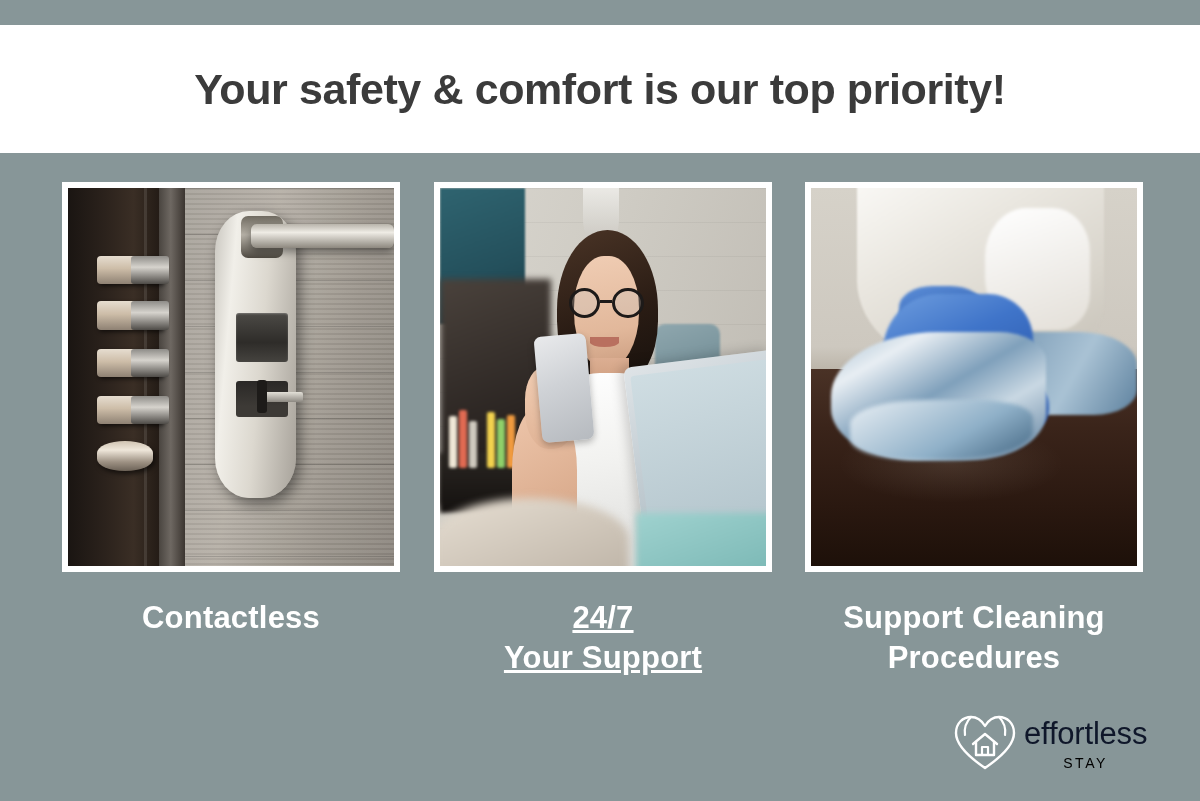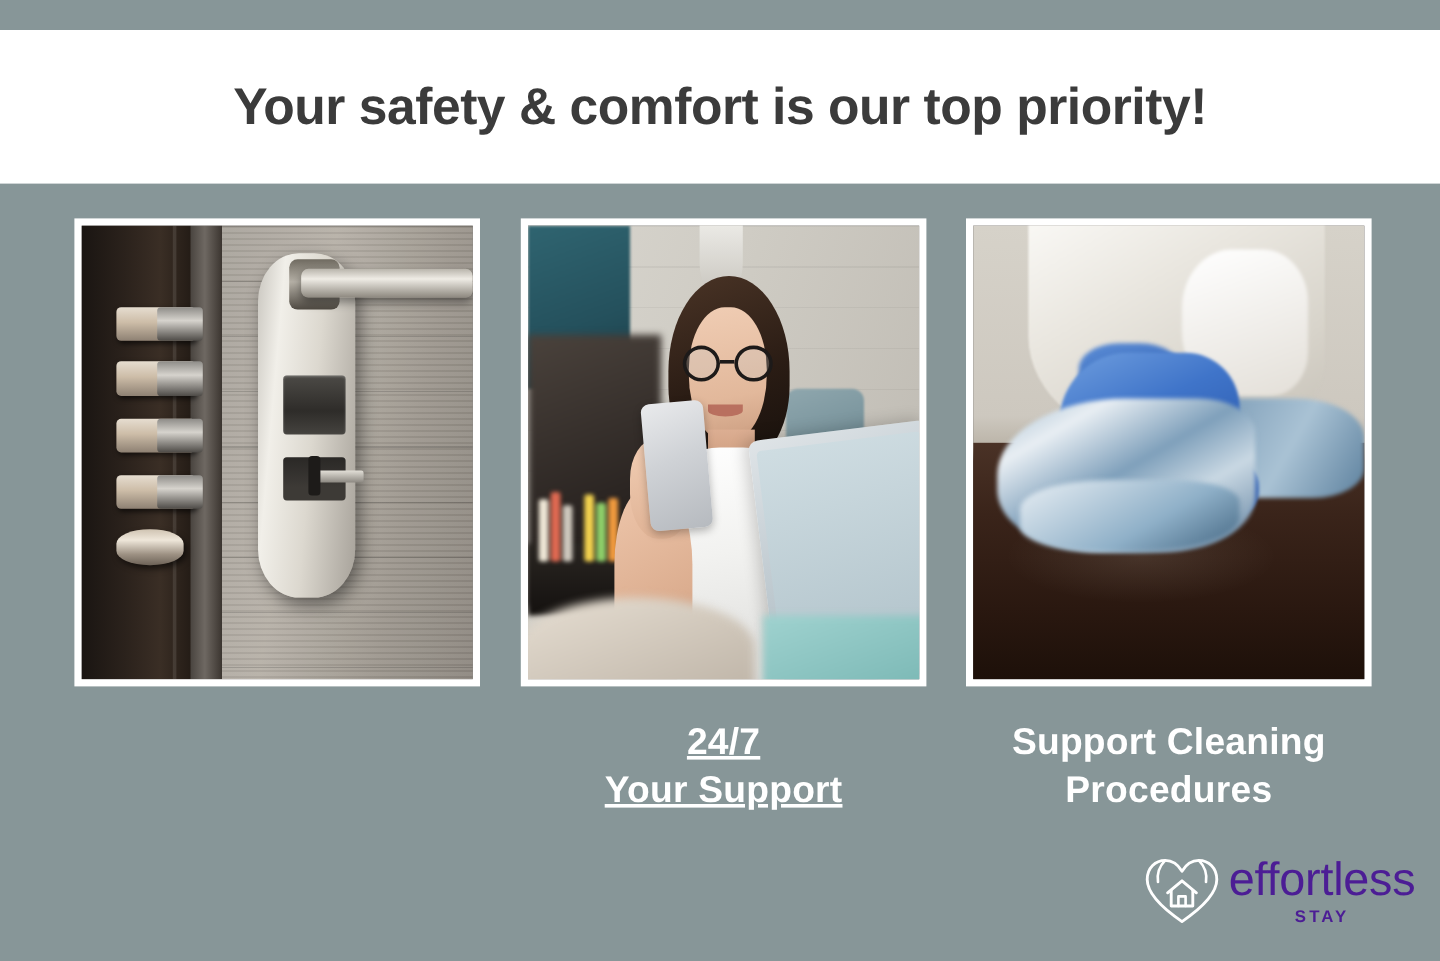--- a/index.html
+++ b/index.html
@@ -289,24 +289,24 @@
   .caption span{display:block;}
 
   
   .logo{
     position:absolute;left:952px;top:706px;width:210px;height:72px;
     display:flex;align-items:center;
   }
   .logo-mark{width:66px;height:62px;flex:0 0 auto;}
   .logo-text{margin-left:6px;display:flex;flex-direction:column;align-items:flex-start;}
   .logo-word{
-    color:#4c1d95;font-size:39px;font-weight:300;line-height:40px;letter-spacing:-0.2px;
+    color:#0f172a;font-size:31px;font-weight:300;line-height:40px;letter-spacing:-0.2px;
   }
   .logo-sub{
-    color:#4c1d95;font-size:14px;font-weight:700;letter-spacing:2.6px;line-height:16px;
+    color:#000000;font-size:14px;font-weight:400;letter-spacing:2.6px;line-height:16px;
     align-self:center;margin-top:1px;text-align:center;
   }
 </style>
 </head>
 <body>
 
 <div class="top-band"></div>
 
 <div class="headline-band">
   <div class="headline">Your safety &amp; comfort is our top priority!</div>
@@ -381,20 +381,21 @@
       <div class="p3-finger f3"></div>
       <div class="p3-finger f4"></div>
       <div class="p3-cloth"></div>
       <div class="p3-cloth2"></div>
     </div>
   </div>
 
 </div>
 
 <div class="caption c1">
+  <span>Contactless</span>
 </div>
 <div class="caption c2">
   <span>24/7</span>
   <span>Your Support</span>
 </div>
 <div class="caption c3">
   <span>Support Cleaning</span>
   <span>Procedures</span>
 </div>
 

